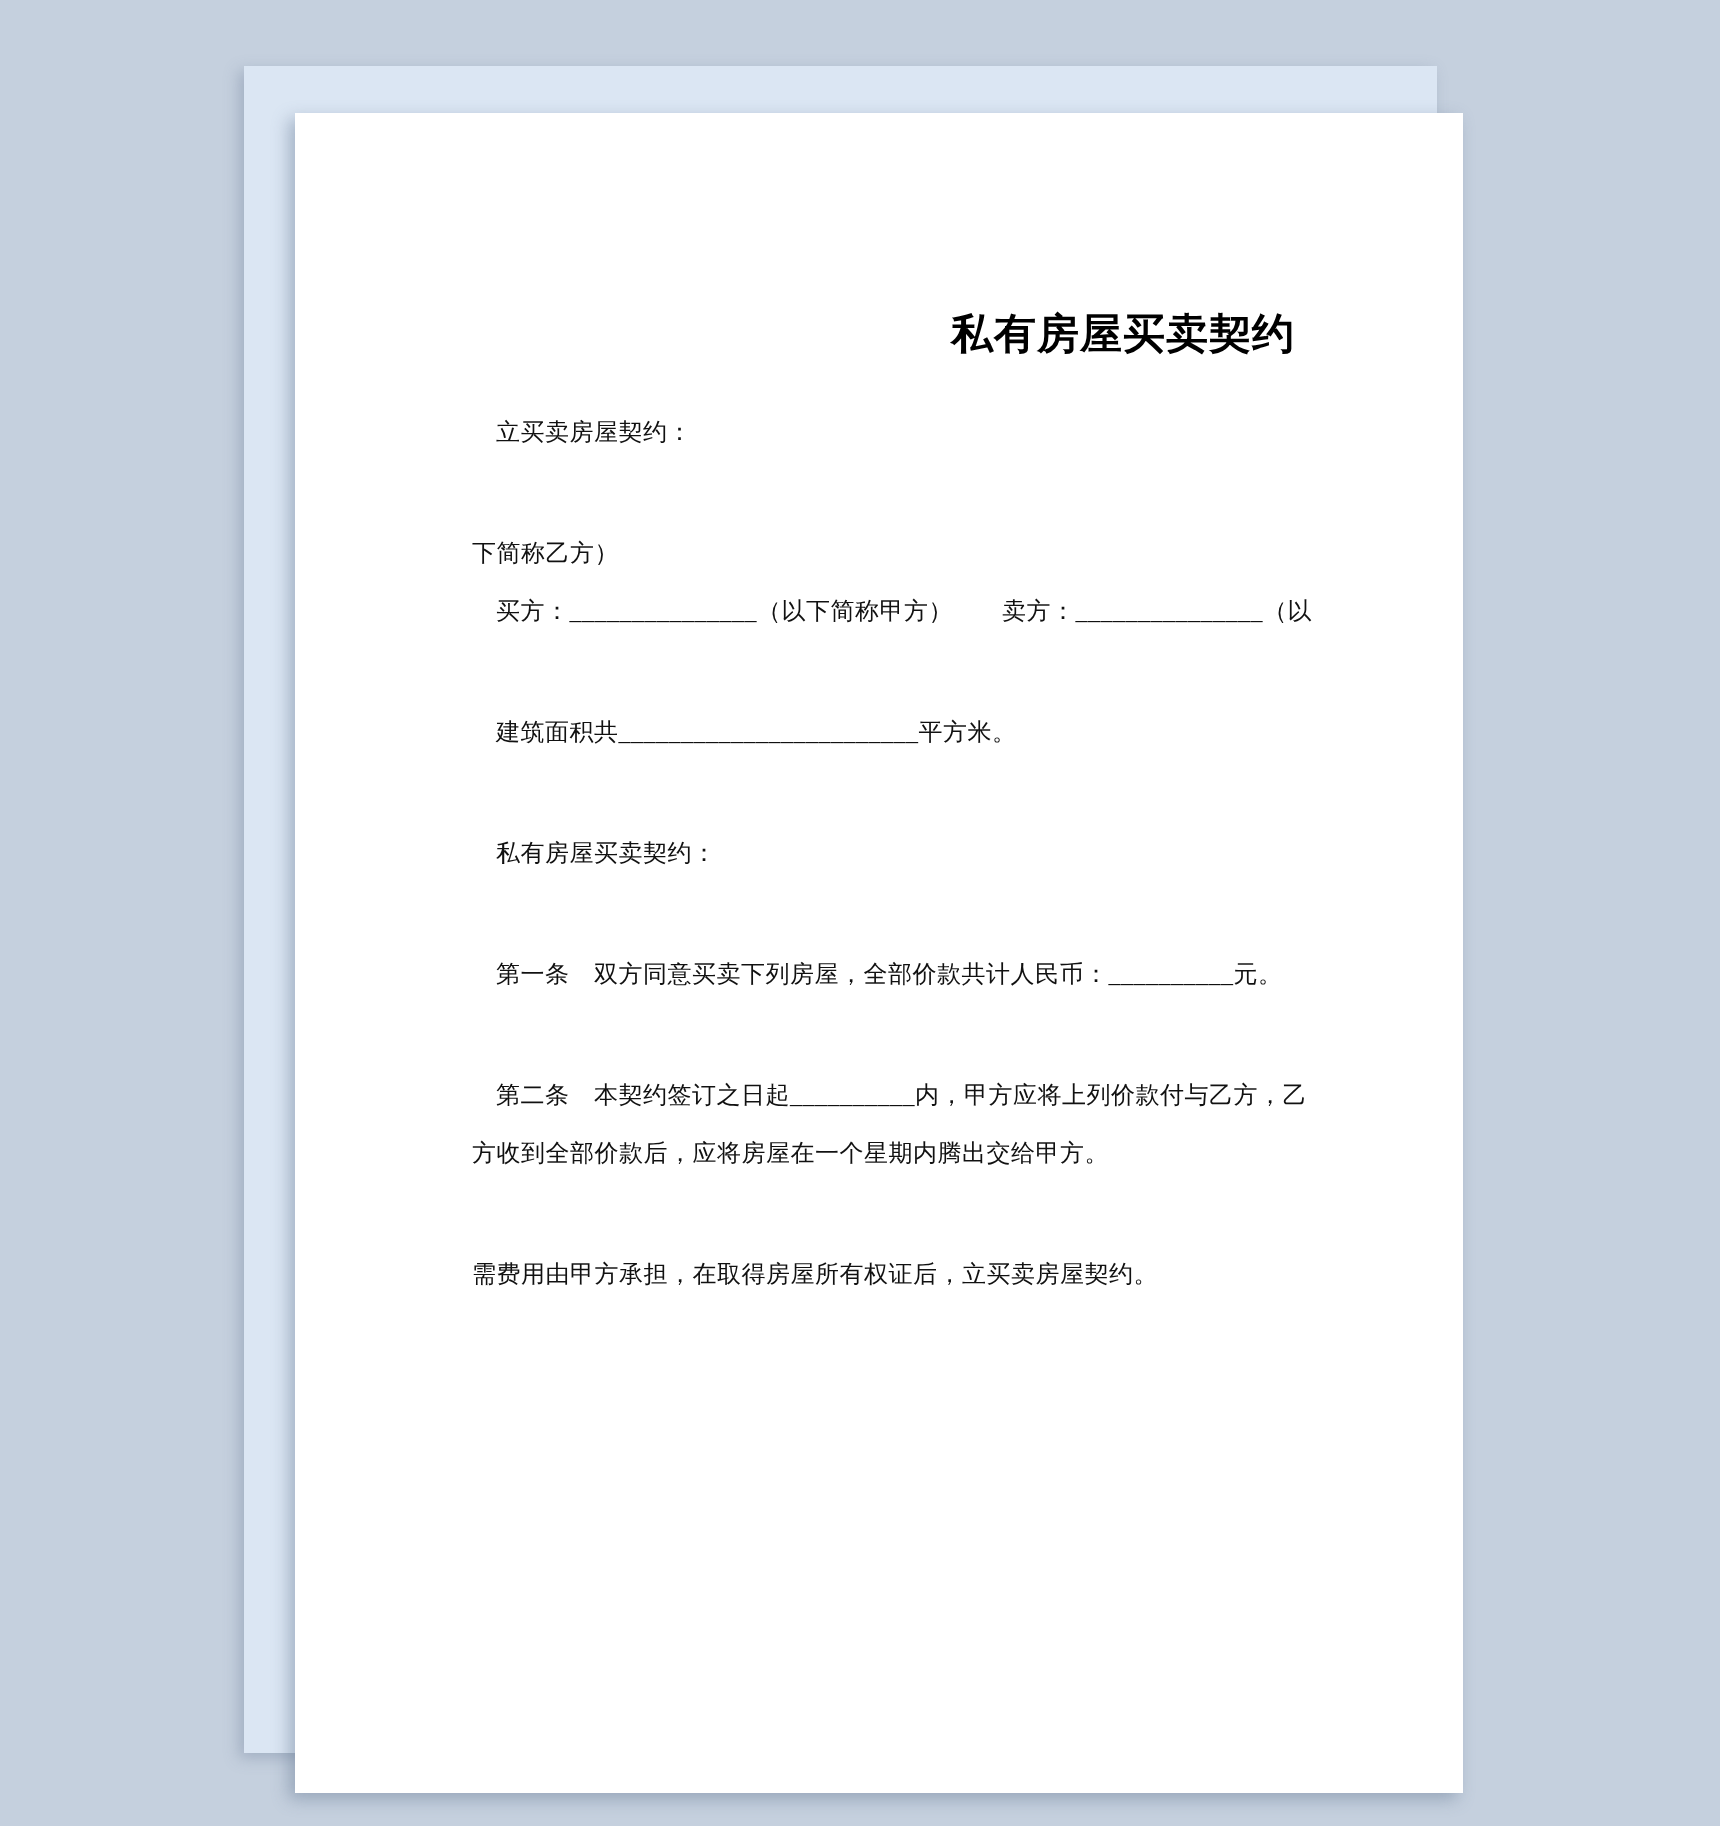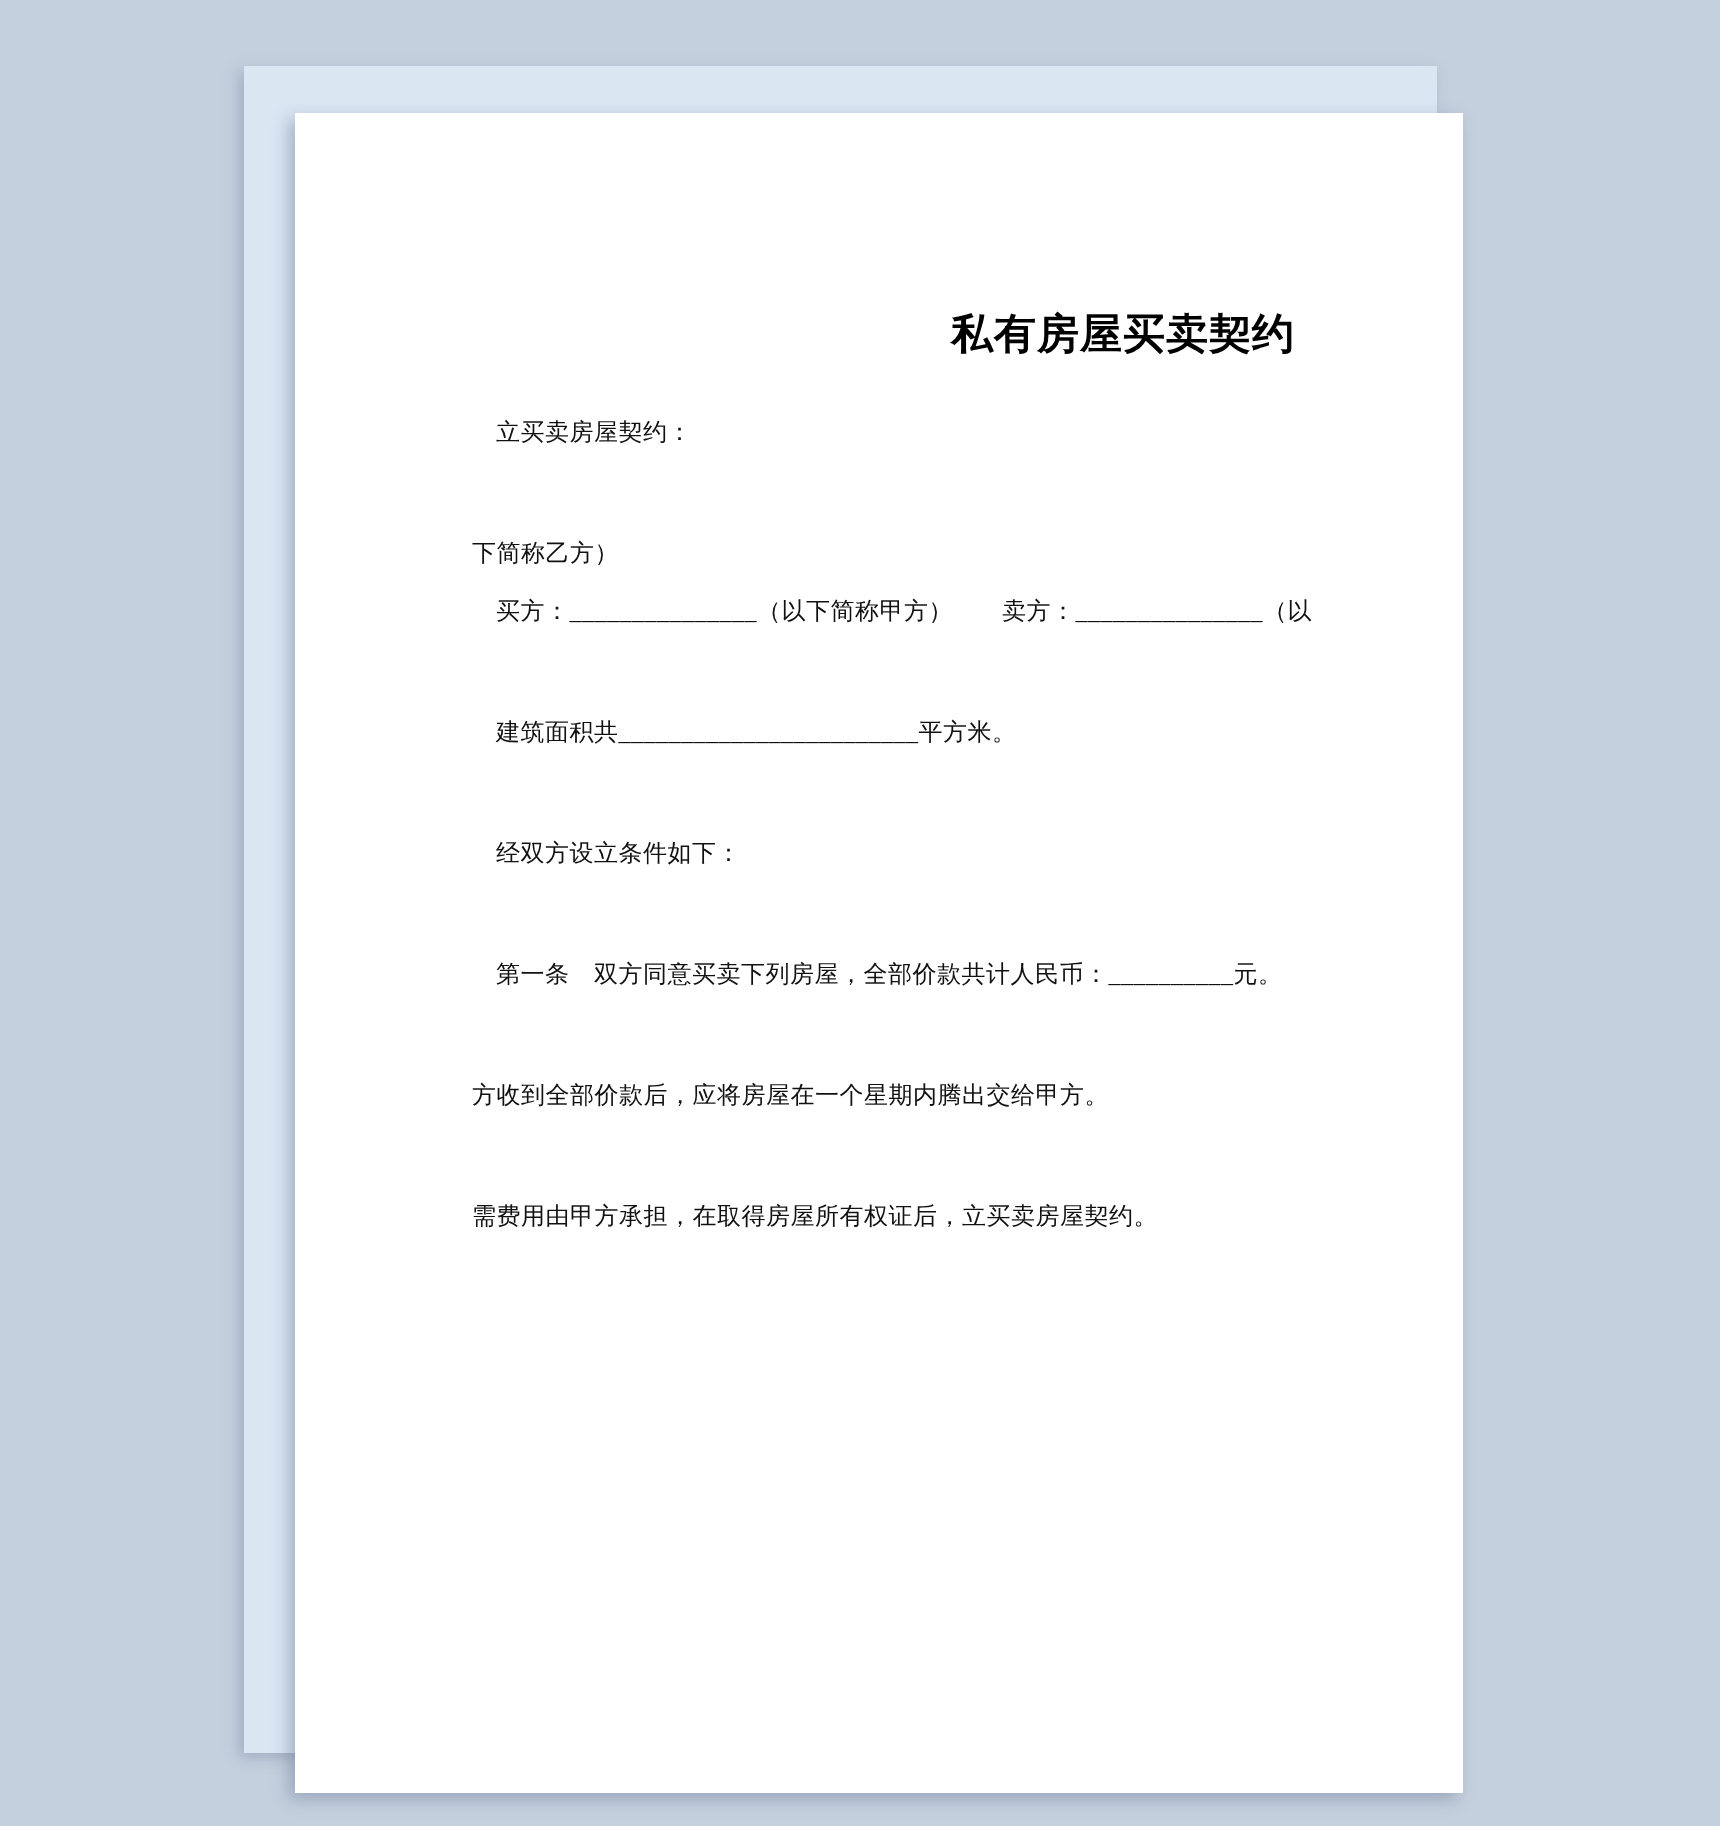--- a/index.html
+++ b/index.html
@@ -86,28 +86,29 @@
         <div class="line">下简称乙方）</div>
         <div class="line indent">买方：_______________（以下简称甲方）　　卖方：_______________（以</div>
       </div>
 
 
       <div class="para">
         <div class="line indent">建筑面积共________________________平方米。</div>
       </div>
 
       <div class="para">
-        <div class="line indent">经双方设立条件如下：</div>
+        <div class="line indent">私有房屋买卖契约：</div>
       </div>
 
       <div class="para">
         <div class="line indent">第一条　双方同意买卖下列房屋，全部价款共计人民币：__________元。</div>
       </div>
 
       <div class="para">
+        <div class="line indent">第二条　本契约签订之日起__________内，甲方应将上列价款付与乙方，乙</div>
         <div class="line">方收到全部价款后，应将房屋在一个星期内腾出交给甲方。</div>
       </div>
 
       <div class="para">
         <div class="line">需费用由甲方承担，在取得房屋所有权证后，立买卖房屋契约。</div>
       </div>
 
     </div>
   </div>
 </div>

